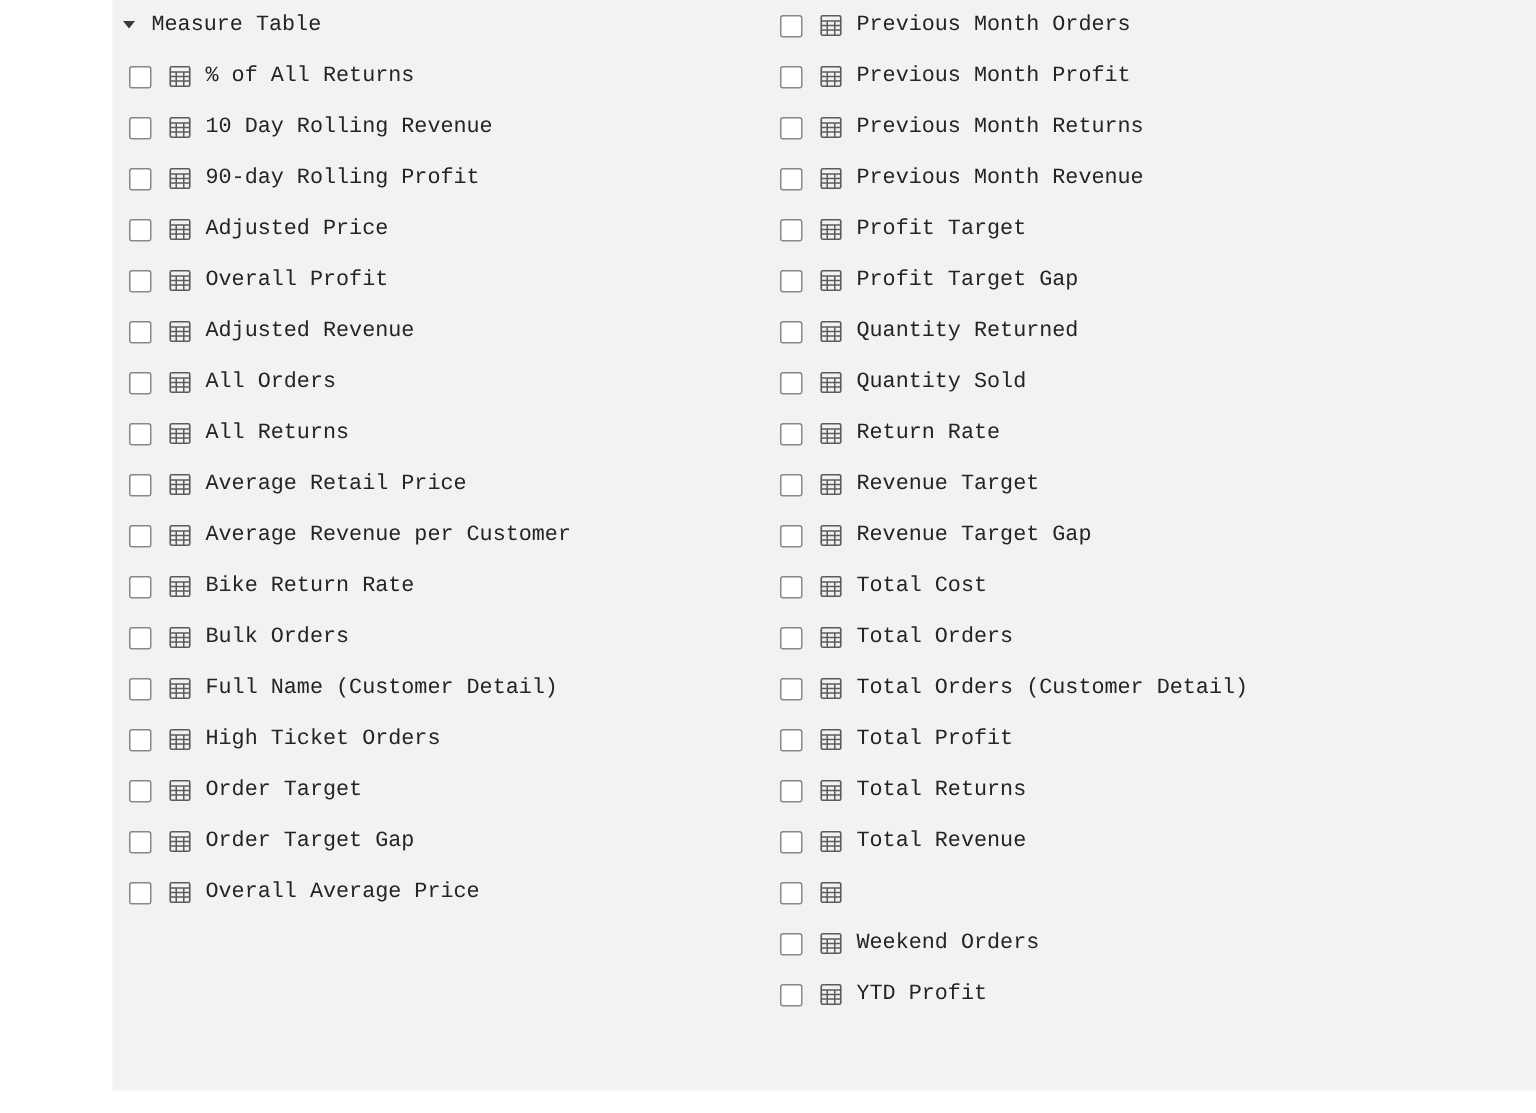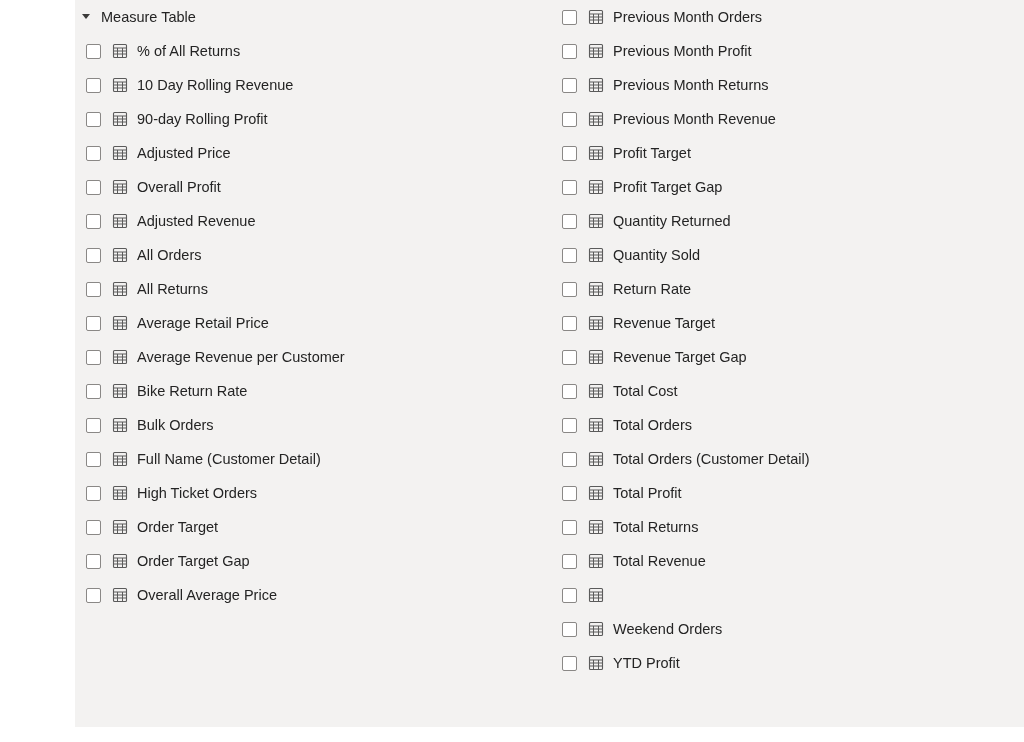--- a/index.html
+++ b/index.html
@@ -14,35 +14,36 @@
     color: #1b1b1b;
     overflow: hidden;
   }
   .panel {
     position: absolute;
     left: 75px;
     top: 0;
     width: 949px;
     height: 727px;
     background: #f3f2f1;
+    font-family: Liberation Mono, monospace;
   }
   .columns {
     position: absolute;
     left: 0;
     top: 0;
     width: 100%;
     height: 100%;
   }
   .col {
     position: absolute;
     top: 0;
     width: 460px;
   }
   .col-left { left: 0; }
-  .col-right { left: 476px; }
+  .col-right { left: 434px; }
 
   .group-header {
     display: flex;
     align-items: center;
     height: 34px;
     padding-left: 4px;
     font-size: 14.5px;
     color: #242424;
   }
   .group-header .caret {

